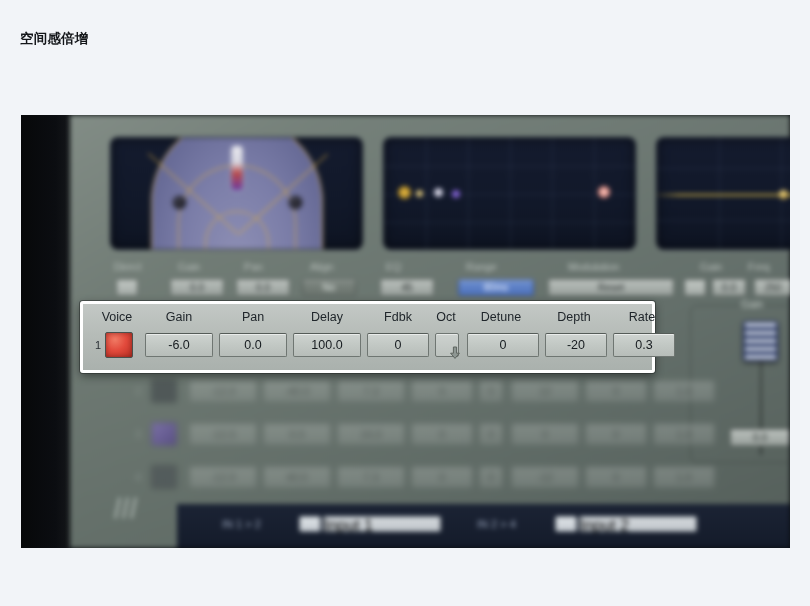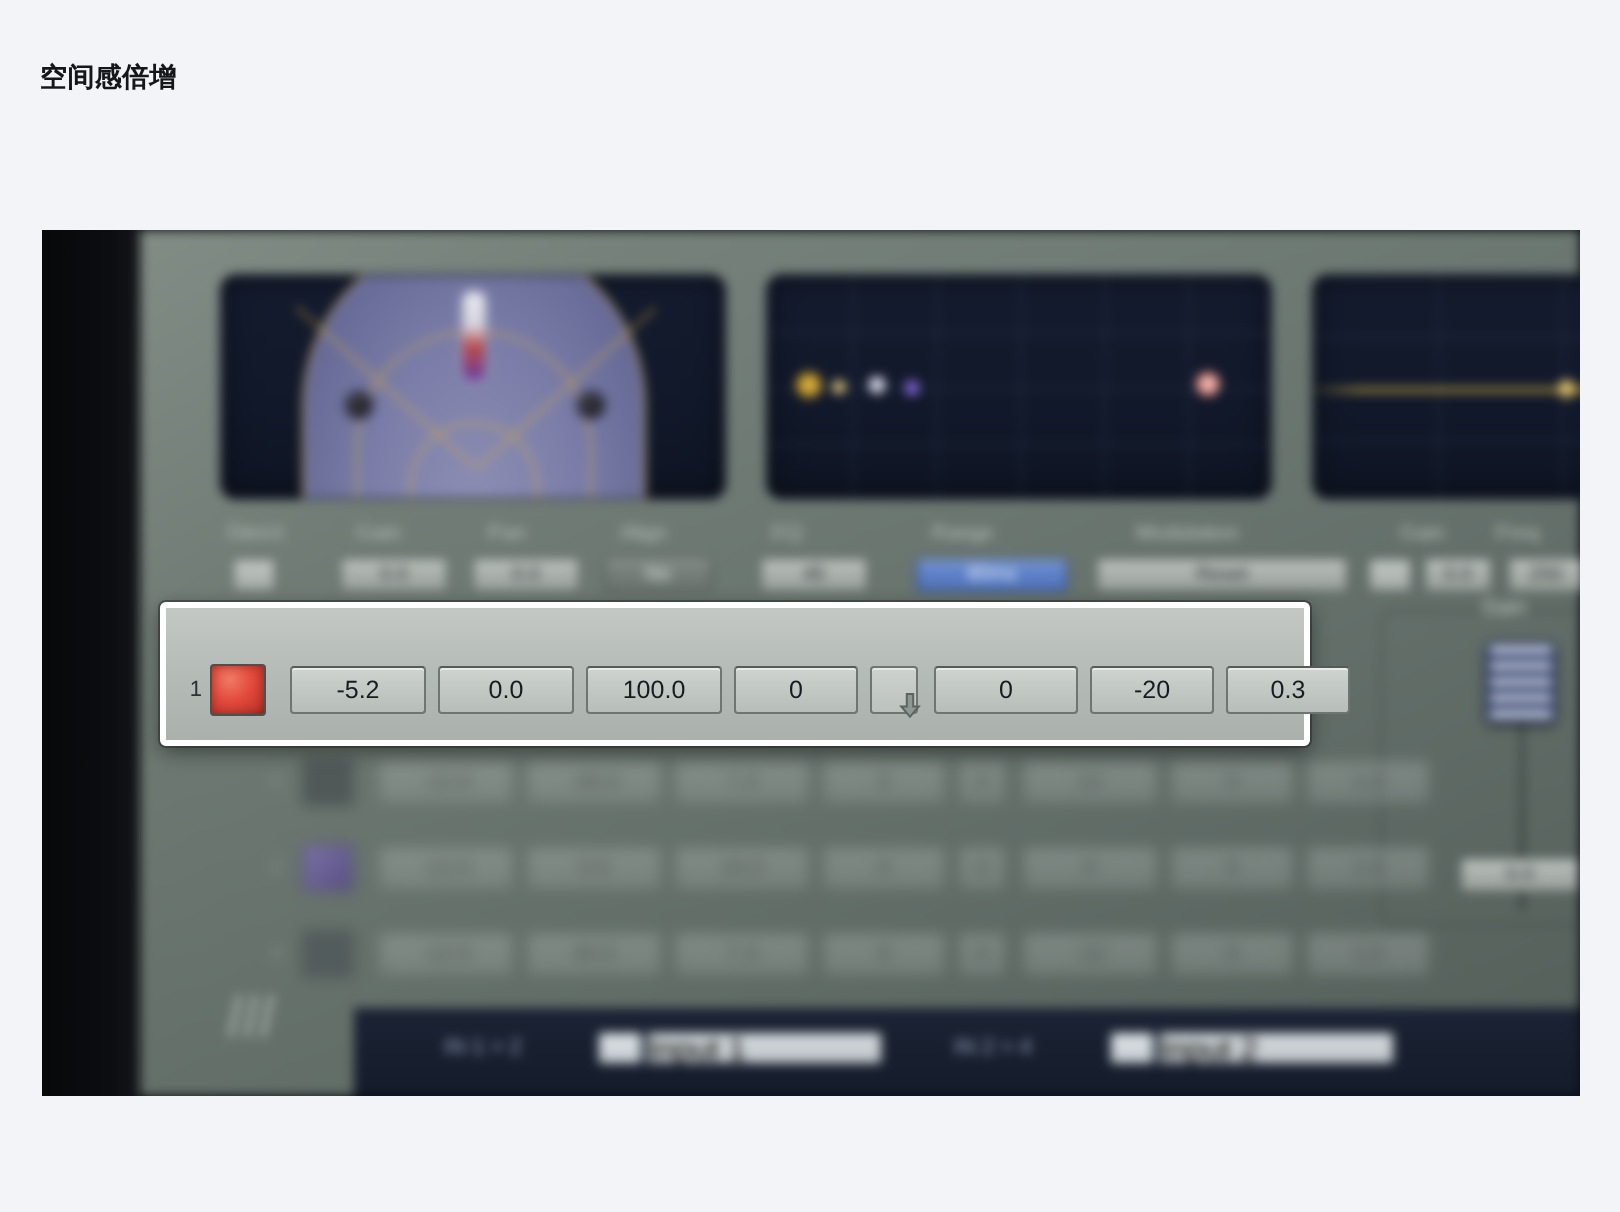--- a/index.html
+++ b/index.html
@@ -355,27 +355,38 @@
         <div class="gr-f" style="left:350px; width:24px;">0</div>
         <div class="gr-f" style="left:382px; width:68px;">-12</div>
         <div class="gr-f" style="left:456px; width:62px;">0</div>
         <div class="gr-f" style="left:524px; width:62px;">1.0</div>
       </div>
 
     </div>
 
     <div class="vtable">
 
+      <div class="vt-head">
+        <div class="vt-col-label" style="left:10px;  width:48px;">Voice</div>
+        <div class="vt-col-label" style="left:62px;  width:68px;">Gain</div>
+        <div class="vt-col-label" style="left:136px; width:68px;">Pan</div>
+        <div class="vt-col-label" style="left:210px; width:68px;">Delay</div>
+        <div class="vt-col-label" style="left:284px; width:62px;">Fdbk</div>
+        <div class="vt-col-label" style="left:348px; width:30px;">Oct</div>
+        <div class="vt-col-label" style="left:382px; width:72px;">Detune</div>
+        <div class="vt-col-label" style="left:458px; width:66px;">Depth</div>
+        <div class="vt-col-label" style="left:528px; width:62px;">Rate</div>
+      </div>
 
       <div class="vt-row">
         <div class="vt-index">1</div>
 
         <div class="vt-swatch" style="left:22px; background:radial-gradient(circle at 35% 28%,#f07a64 0%,#e24a3c 45%,#b62d22 100%);"></div>
 
-        <div class="vt-field" style="left:62px;  width:68px;">-5.2</div>
+        <div class="vt-field" style="left:62px;  width:68px;">-6.0</div>
         <div class="vt-field" style="left:136px; width:68px;">0.0</div>
         <div class="vt-field" style="left:210px; width:68px;">100.0</div>
         <div class="vt-field" style="left:284px; width:62px;">0</div>
 
         <div class="vt-step" style="left:352px;">
           <span class="arrow">
             <svg width="16" height="16" viewBox="0 0 16 16" style="display:block;">
               <path d="M6.4 2 L9.6 2 L9.6 8.2 L12.4 8.2 L8 13.4 L3.6 8.2 L6.4 8.2 Z" fill="#8e9793" stroke="#5d645f" stroke-width="1"></path>
             </svg>
           </span>

